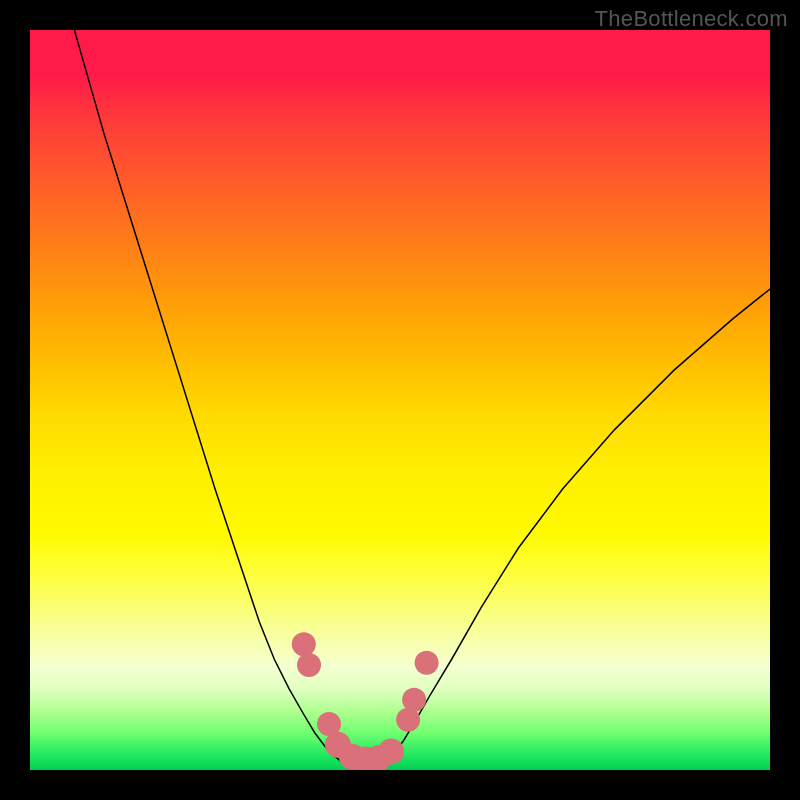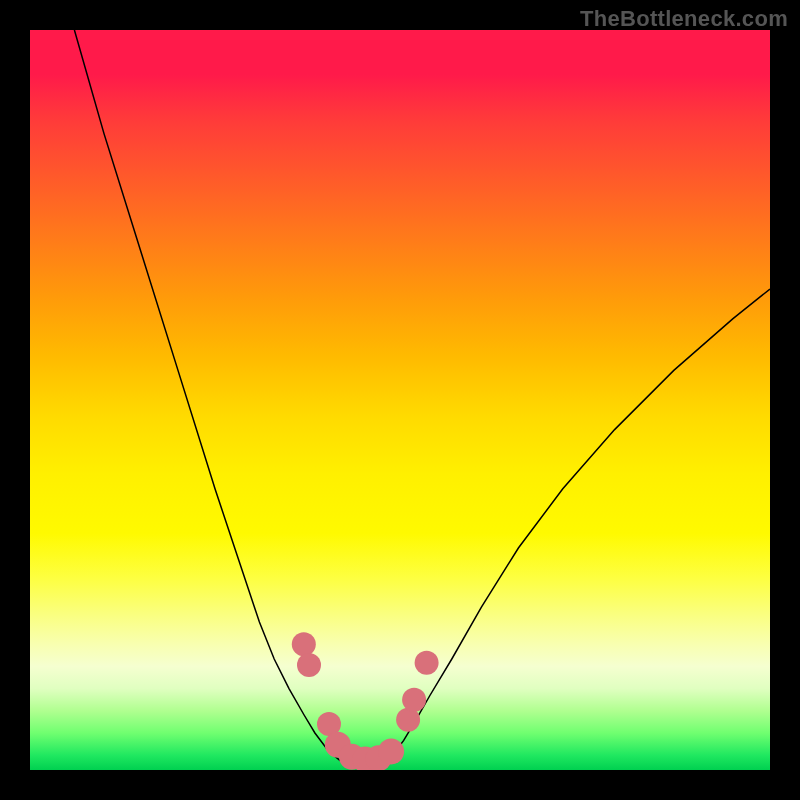--- a/index.html
+++ b/index.html
@@ -38,21 +38,21 @@
       #20e860 98%,
       #00d050 100%
     );
   }
   .watermark {
     position: absolute;
     top: 6px;
     right: 12px;
     color: #555;
     font-size: 22px;
-    font-weight: 700;
+    font-weight: 400;
     letter-spacing: 0.3px;
   }
   svg.curves {
     position: absolute;
     left: 0;
     top: 0;
     width: 740px;
     height: 740px;
   }
   .point {

